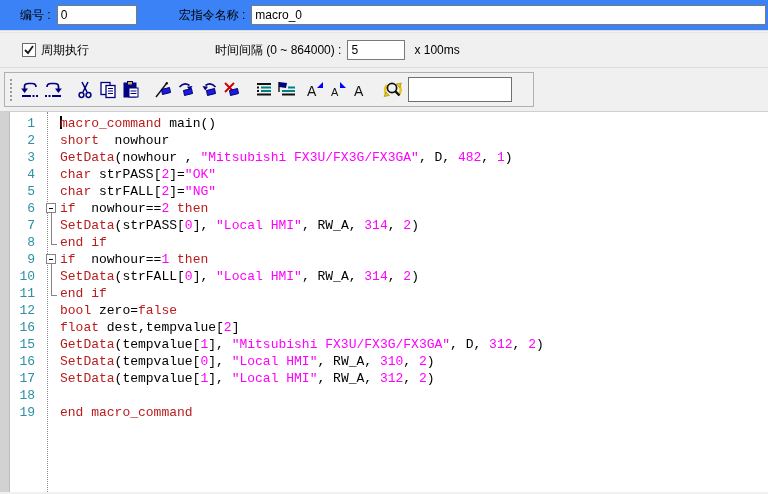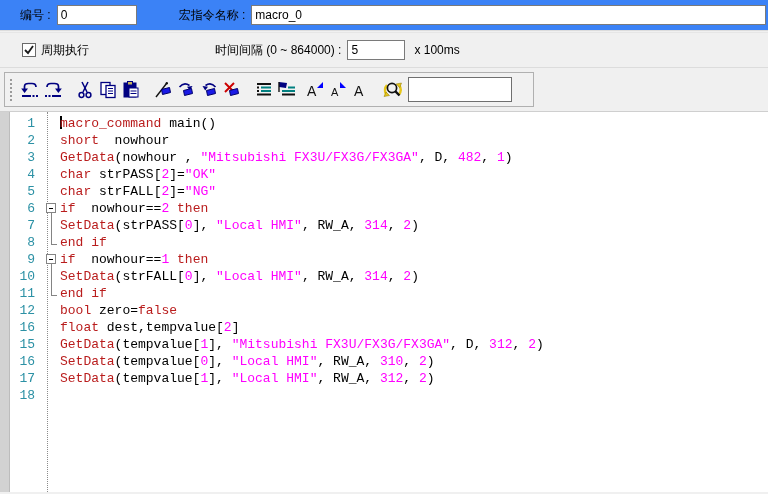--- a/index.html
+++ b/index.html
@@ -306,14 +306,15 @@
       <div class="line"><div class="lnum">8</div><div class="fold end"></div><div class="code"><span class="k">end if</span></div></div>
       <div class="line"><div class="lnum">9</div><div class="fold start"><span class="fbox"></span></div><div class="code"><span class="k">if</span><span class="p">  nowhour==</span><span class="s">1</span><span class="p"> </span><span class="k">then</span></div></div>
       <div class="line"><div class="lnum">10</div><div class="fold mid"></div><div class="code"><span class="k">SetData</span><span class="p">(strFALL[</span><span class="s">0</span><span class="p">], </span><span class="s">"Local HMI"</span><span class="p">, RW_A, </span><span class="s">314</span><span class="p">, </span><span class="s">2</span><span class="p">)</span></div></div>
       <div class="line"><div class="lnum">11</div><div class="fold end"></div><div class="code"><span class="k">end if</span></div></div>
       <div class="line"><div class="lnum">12</div><div class="fold"></div><div class="code"><span class="k">bool</span><span class="p"> zero=</span><span class="k">false</span></div></div>
       <div class="line"><div class="lnum">16</div><div class="fold"></div><div class="code"><span class="k">float</span><span class="p"> dest,tempvalue[</span><span class="s">2</span><span class="p">]</span></div></div>
       <div class="line"><div class="lnum">15</div><div class="fold"></div><div class="code"><span class="k">GetData</span><span class="p">(tempvalue[</span><span class="s">1</span><span class="p">], </span><span class="s">"Mitsubishi FX3U/FX3G/FX3GA"</span><span class="p">, D, </span><span class="s">312</span><span class="p">, </span><span class="s">2</span><span class="p">)</span></div></div>
       <div class="line"><div class="lnum">16</div><div class="fold"></div><div class="code"><span class="k">SetData</span><span class="p">(tempvalue[</span><span class="s">0</span><span class="p">], </span><span class="s">"Local HMI"</span><span class="p">, RW_A, </span><span class="s">310</span><span class="p">, </span><span class="s">2</span><span class="p">)</span></div></div>
       <div class="line"><div class="lnum">17</div><div class="fold"></div><div class="code"><span class="k">SetData</span><span class="p">(tempvalue[</span><span class="s">1</span><span class="p">], </span><span class="s">"Local HMI"</span><span class="p">, RW_A, </span><span class="s">312</span><span class="p">, </span><span class="s">2</span><span class="p">)</span></div></div>
       <div class="line"><div class="lnum">18</div><div class="fold"></div><div class="code"></div></div>
+      <div class="line"><div class="lnum">19</div><div class="fold"></div><div class="code"><span class="k">end macro_command</span></div></div>
     </div>
 </div>
 
 </body></html>

